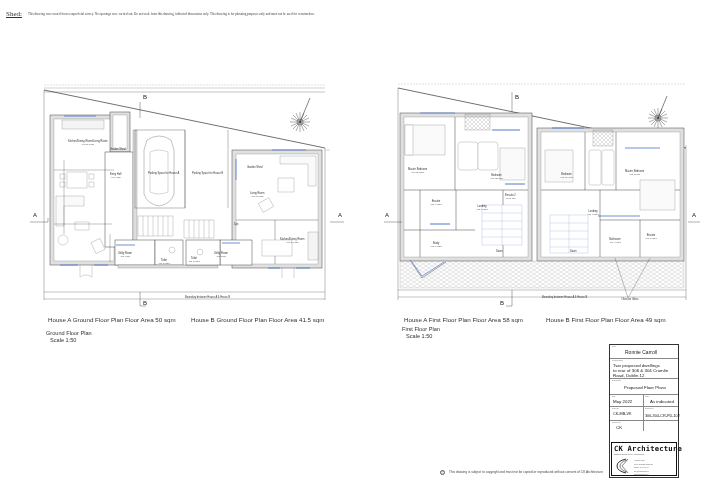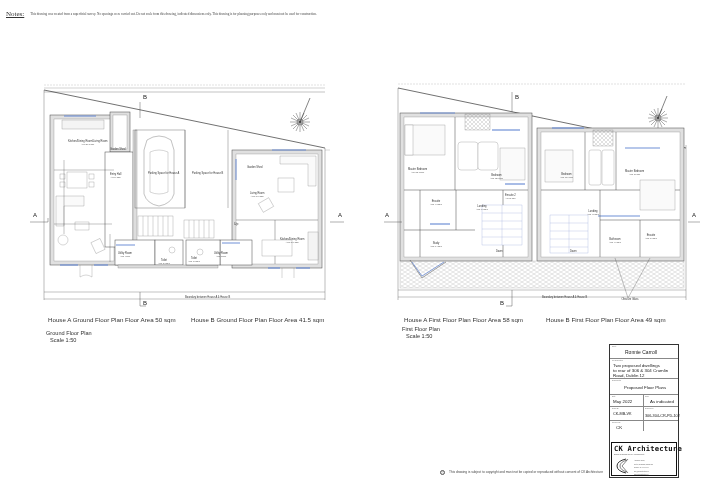--- a/index.html
+++ b/index.html
@@ -31,21 +31,21 @@
 
   .copyright { position: absolute; left: 440px; top: 470px; font-size: 3.2px; color: #444; white-space: nowrap; }
   .copyright .cicon { display: inline-block; width: 5px; height: 5px; border: 0.5px solid #555; border-radius: 50%; font-size: 3px; text-align: center; line-height: 4.5px; margin-right: 4px; vertical-align: middle; }
 
   .secmark { position: absolute; font-size: 6px; color: #222; }
 </style>
 </head>
 <body>
 
 <div class="notes">
-  <span class="nt">Notes:</span>
+  <span class="nt">Shed:</span>
   <span class="nb">This drawing was created from a superficial survey.  No openings were carried out. Do not scale from this drawing, indicated dimensions only. This drawing is for planning purposes only and must not be used for construction.</span>
 </div>
 
 <svg class="plan" viewBox="0 0 720 480">
   <defs>
     <pattern id="hatch" width="6" height="4" patternUnits="userSpaceOnUse">
       <path d="M0 2 L3 0 L6 2 L3 4 Z" fill="none" stroke="#bbb" stroke-width="0.4"></path>
     </pattern>
     <pattern id="gridp" width="4" height="4" patternUnits="userSpaceOnUse">
       <path d="M0 0 L4 4 M4 0 L0 4" stroke="#999" stroke-width="0.3"></path>

